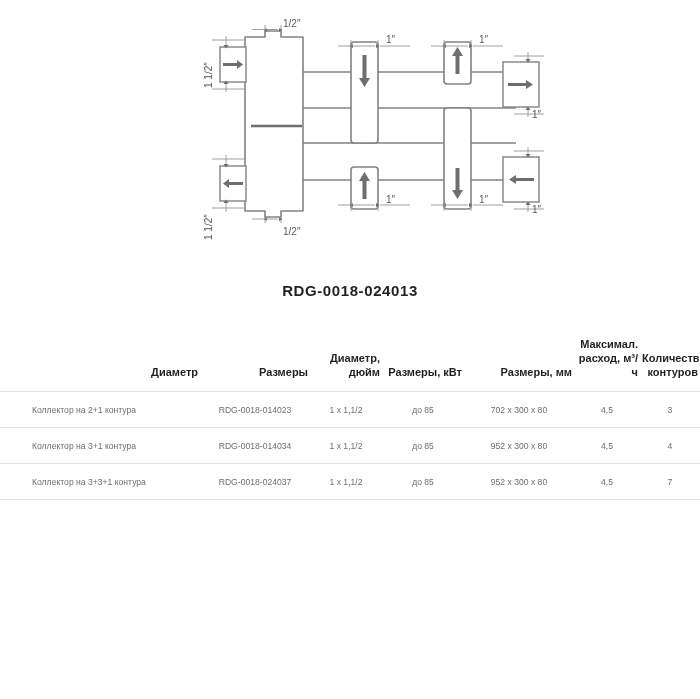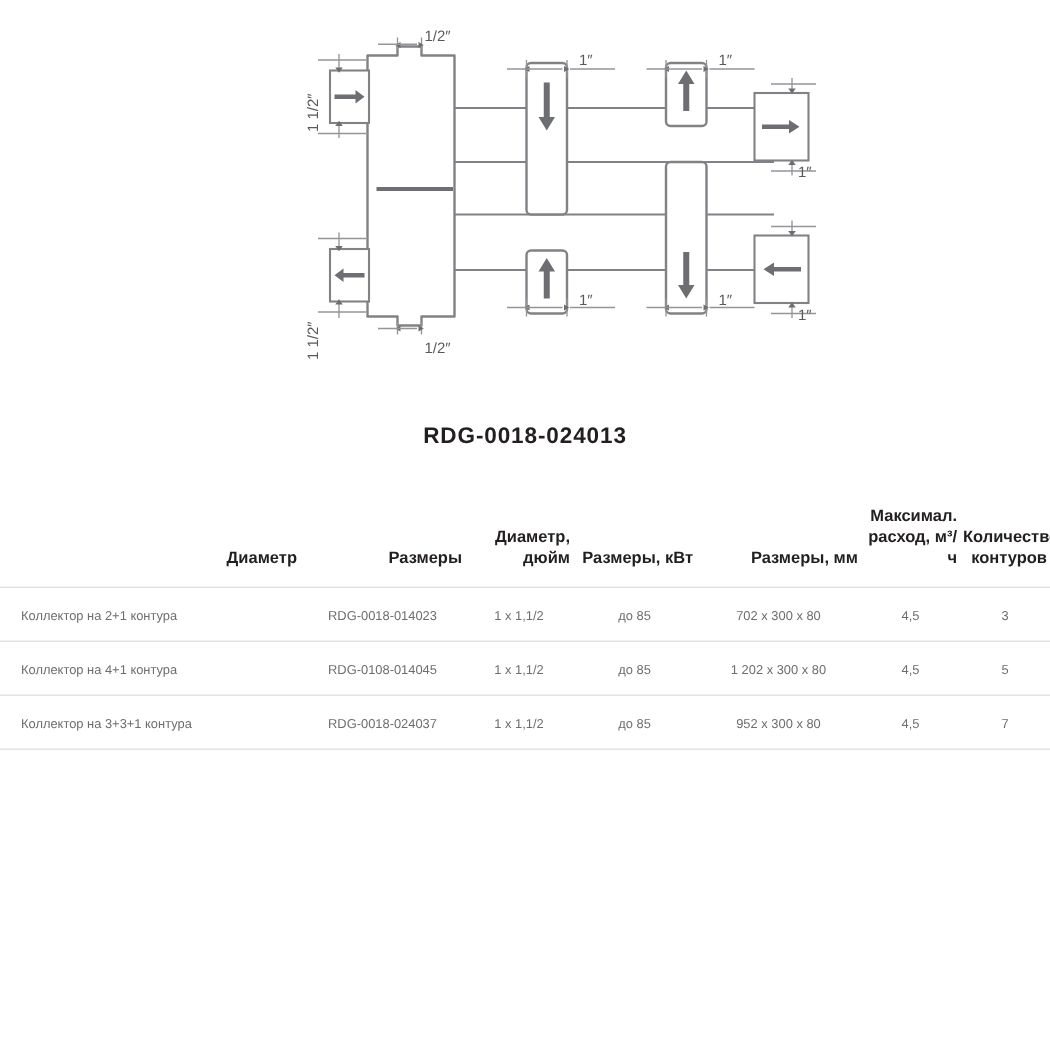--- a/index.html
+++ b/index.html
@@ -64,21 +64,21 @@
     text-align: center;
     padding: 13px 2px 12px 2px;
     border-top: 1px solid #e3e3e3;
     white-space: nowrap;
   }
   #specs-table tbody tr:last-child td {
     border-bottom: 1px solid #e3e3e3;
   }
   #specs-table td.model-cell {
     text-align: left;
-    padding-left: 14px;
+    padding-left: 32px;
   }
   
   col.c-model   { width: 200px; }
   col.c-art     { width: 110px; }
   col.c-dia     { width: 72px;  }
   col.c-pow     { width: 82px;  }
   col.c-dim     { width: 110px; }
   col.c-flow    { width: 66px;  }
   col.c-circ    { width: 60px;  }
 </style>
@@ -275,27 +275,27 @@
       <tr>
         <td class="model-cell">Коллектор на 2+1 контура</td>
         <td>RDG-0018-014023</td>
         <td>1 x 1,1/2</td>
         <td>до 85</td>
         <td>702 x 300 x 80</td>
         <td>4,5</td>
         <td>3</td>
       </tr>
       <tr>
-        <td class="model-cell">Коллектор на 4+1 контура</td>
-        <td>RDG-0108-014045</td>
+        <td class="model-cell">Коллектор на 3+1 контура</td>
+        <td>RDG-0018-014034</td>
         <td>1 x 1,1/2</td>
         <td>до 85</td>
-        <td>1 202 x 300 x 80</td>
+        <td>952 x 300 x 80</td>
         <td>4,5</td>
-        <td>5</td>
+        <td>4</td>
       </tr>
       <tr>
         <td class="model-cell">Коллектор на 3+3+1 контура</td>
         <td>RDG-0018-024037</td>
         <td>1 x 1,1/2</td>
         <td>до 85</td>
         <td>952 x 300 x 80</td>
         <td>4,5</td>
         <td>7</td>
       </tr>

